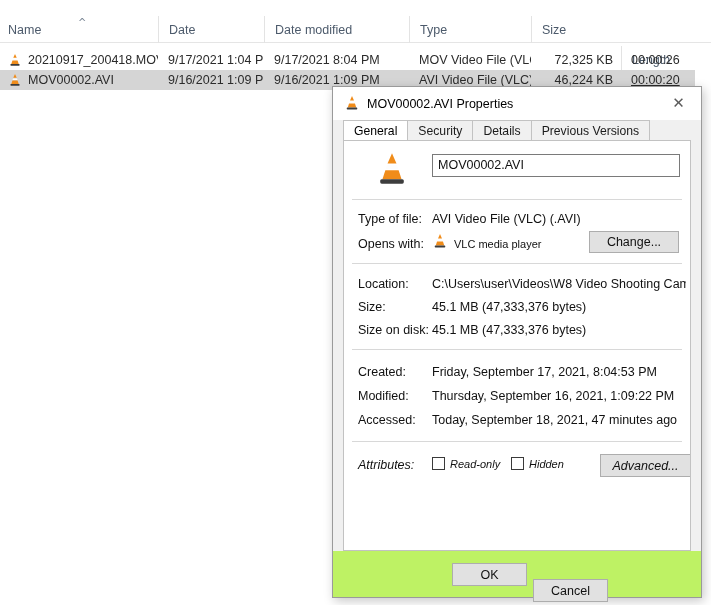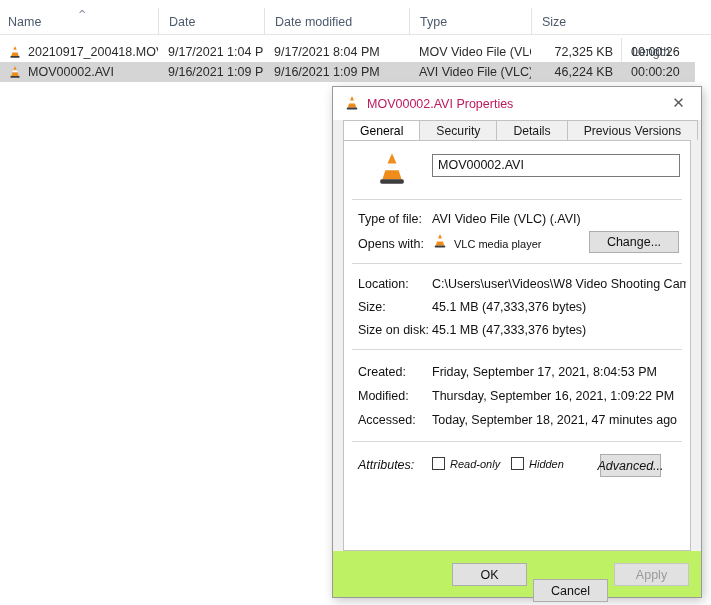--- a/index.html
+++ b/index.html
@@ -8,21 +8,21 @@
     margin: 0; padding: 0;
     width: 711px; height: 605px;
     background: #ffffff;
     font-family: "Liberation Sans", sans-serif;
     -webkit-font-smoothing: antialiased;
     overflow: hidden;
   }
   #root { position: relative; width: 711px; height: 605px; background:#ffffff; }
 
   
-  .filelist { position:absolute; left:0; top:8px; width:711px; }
+  .filelist { position:absolute; left:0; top:16px; width:711px; }
   .fl-header {
     position:relative; height:27px; background:#ffffff;
     border-bottom:1px solid #e5e5e5;
   }
   .fl-col-head {
     position:absolute; top:0; height:27px;
     display:flex; align-items:center;
     font-size:12.5px; color:#4c5a6b; padding-left:10px;
     border-left:1px solid #e3e3e3;
     white-space:nowrap; overflow:hidden;
@@ -62,37 +62,37 @@
     box-shadow: 2px 3px 10px rgba(0,0,0,0.22);
     display:flex; flex-direction:column;
   }
   .dlg-titlebar {
     height:33px; background:#ffffff;
     display:flex; align-items:center;
     position:relative; flex:none;
   }
   .dlg-title-ico { position:absolute; left:11px; top:8px; width:16px; height:16px; }
   .dlg-title-text {
-    margin-left:34px; font-size:12.5px; color:#be185d;
+    margin-left:34px; font-size:12.5px; color:#000000;
     white-space:nowrap;
   }
   .dlg-close {
     position:absolute; right:0; top:0; width:45px; height:31px;
     display:flex; align-items:center; justify-content:center;
     color:#5a5a5a; font-size:15px; font-family:"DejaVu Sans", sans-serif;
     cursor:default;
   }
 
   .tabstrip {
     position:relative; height:20px; flex:none;
     padding-left:10px; display:flex; align-items:flex-end;
     background:#f0f0f0;
   }
   .tab {
-    height:20px; padding:0 16px;
+    height:20px; padding:0 10px;
     font-size:12.2px; color:#1b1b1b;
     display:flex; align-items:center;
     border:1px solid #c2c2c2; border-bottom:none;
     background:#f0f0f0; margin-right:-1px;
     white-space:nowrap; cursor:default;
   }
   .tab.active { background:#ffffff; color:#000; position:relative; z-index:3; }
 
   .tabpanel {
     margin:0 10px; background:#ffffff;
@@ -142,21 +142,21 @@
     cursor:default; white-space:nowrap;
   }
   .btn.disabled { color:#9a9a9a; background:#e1e1e1; border-color:#c6c6c6; }
 
   .btn-change {
     position:absolute; left:245px; top:1px;
     width:90px; height:22px;
   }
   .btn-advanced {
     position:absolute; left:256px; top:0px;
-    width:61px; height:23px;
+    width:91px; height:23px;
   }
 
   .attr-row { position:relative; height:24px; }
   .cbwrap {
     position:absolute; display:flex; align-items:center;
     font-size:11px; color:#111; cursor:default;
   }
   .cbox {
     width:13px; height:13px; border:1px solid #3a3a3a;
     background:#fff; margin-right:5px; flex:none;
@@ -224,21 +224,21 @@
           <polygon points="11.4,12.5 20.6,12.5 21.6,16 10.4,16" fill="#fdfdfd"></polygon>
           <polygon points="10.1,17.2 21.9,17.2 24.5,25 7.5,25" fill="#f08c1a"></polygon>
           <rect x="5.5" y="25" width="21" height="4" rx="1.4" fill="#3d3d3d"></rect>
         </svg>
       </span>
       <span class="fl-cell fl-name" style="left:0px;width:158px;">MOV00002.AVI</span>
       <span class="fl-cell" style="left:158px;width:106px;padding-left:10px;">9/16/2021 1:09 PM</span>
       <span class="fl-cell" style="left:264px;width:145px;padding-left:10px;">9/16/2021 1:09 PM</span>
       <span class="fl-cell" style="left:409px;width:122px;padding-left:10px;">AVI Video File (VLC)</span>
       <span class="fl-cell num" style="left:531px;width:82px;">46,224 KB</span>
-      <span class="fl-cell" style="left:621px;width:74px;padding-left:10px;">00:00:20</span>
+      <span class="fl-cell" style="left:621px;width:74px;padding-left:10px;text-decoration:underline;">00:00:20</span>
     </div>
   </div>
 
   <div class="dialog">
 
     <div class="dlg-titlebar">
       <span class="dlg-title-ico">
         <svg viewBox="0 0 32 32" width="16" height="16">
           <polygon points="16,2 12,11 20,11" fill="#f08c1a"></polygon>
           <polygon points="11.4,12.5 20.6,12.5 21.6,16 10.4,16" fill="#fdfdfd"></polygon>
@@ -361,19 +361,16 @@
 
     </div>
 
     <div class="dlg-footer">
       <div class="btn btn-ok">
         <span>OK</span>
       </div>
       <div class="btn btn-cancel">
         <span>Cancel</span>
       </div>
-      <div class="btn btn-apply disabled">
-        <span>Apply</span>
-      </div>
     </div>
 
   </div>
 </div>
 
 </body></html>

